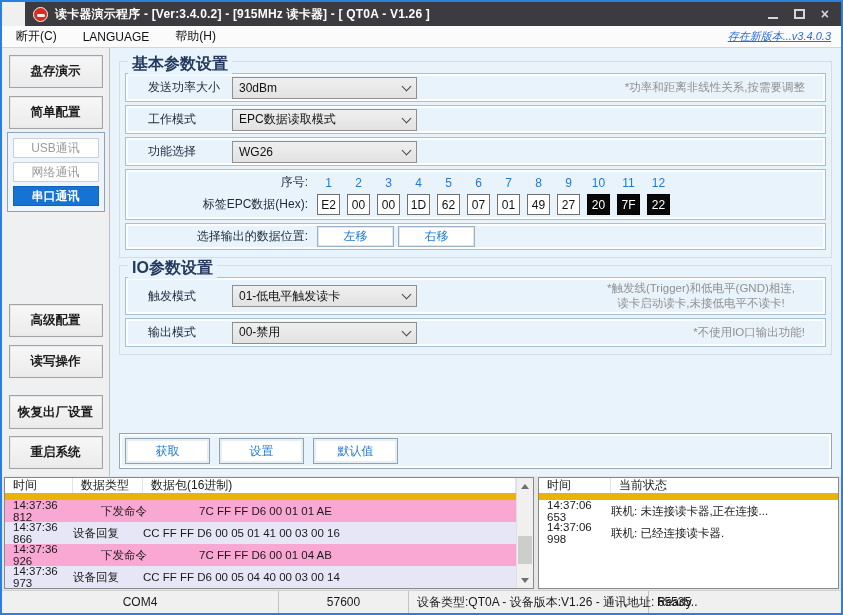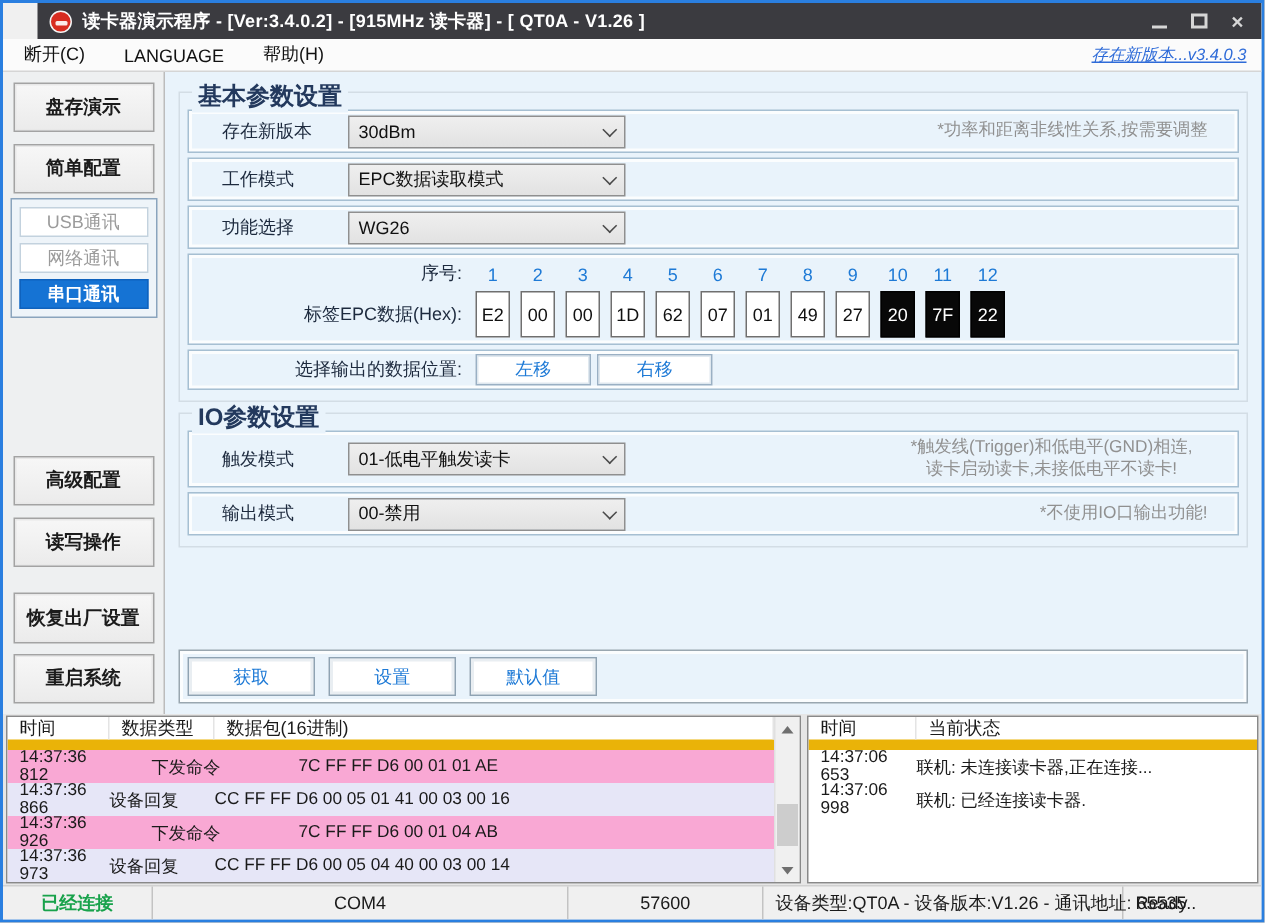--- a/index.html
+++ b/index.html
@@ -59,21 +59,21 @@
   .chev { width:7px; height:7px; border-left:1.6px solid #4a4a4a; border-bottom:1.6px solid #4a4a4a;
           transform:rotate(-45deg); margin-bottom:3px; flex:0 0 auto; }
   .pnote { margin-left:auto; font-size:11.5px; color:#909090; text-align:right; padding-right:14px; line-height:15px; }
   .pnote.centerish { text-align:center; padding-right:24px; }
 
   
   .epc-row { flex-direction:column; align-items:stretch; padding:4px 6px; }
   .epc-line { display:flex; align-items:center; }
   .epc-label { width:185px; text-align:right; padding-right:9px; font-size:12px; color:#1d2a3e; flex:0 0 auto; }
   .seq-cell { width:23px; margin-right:7px; text-align:center; font-size:12px; color:#1e7ad6; }
-  .hex-cell { width:23px; height:31px; margin-right:7px; border:1px solid #6f6f6f; background:#fff; color:#111;
+  .hex-cell { width:23px; height:21px; margin-right:7px; border:1px solid #6f6f6f; background:#fff; color:#111;
               display:flex; align-items:center; justify-content:center; font-size:12px; cursor:pointer; }
   .hex-cell.sel { background:#080808; color:#fff; border-color:#000; }
   .epc-line.nums { margin-bottom:3px; }
 
   .shift-row { min-height:26px; }
   .shift-label { width:185px; text-align:right; padding-right:9px; font-size:12px; color:#1d2a3e; flex:0 0 auto; }
   .blue-btn { width:77px; height:21px; background:#fff; border:1px solid #9ab0c4; box-shadow:0 0 0 1px #dfe8ef inset;
               color:#1e7ad6; font-size:12px; font-family:inherit; margin-right:4px; cursor:pointer; }
 
   
@@ -156,21 +156,21 @@
       <div class="gap8" style="height:7px;"></div>
       <button class="side-btn">重启系统</button>
     </div>
 
     <div class="main">
 
       <div class="group">
         <span class="group-title">基本参数设置</span>
 
         <div class="prow">
-          <span class="plabel">存在新版本</span>
+          <span class="plabel">发送功率大小</span>
           <div class="select">
             <span class="sel-text">30dBm</span>
             <span class="chev"></span>
           </div>
           <span class="pnote">*功率和距离非线性关系,按需要调整</span>
         </div>
 
         <div class="prow">
           <span class="plabel">工作模式</span>
           <div class="select">
@@ -321,19 +321,18 @@
           </div>
           <div class="trow">
             <span class="s1">14:37:06 998</span>
             <span class="s2">联机: 已经连接读卡器.</span>
           </div>
         </div>
     </div>
   </div>
 
   <div class="statusbar">
-    <span class="seg seg-conn">已经连接</span>
     <span class="seg seg-port">COM4</span>
     <span class="seg seg-baud">57600</span>
     <span class="seg seg-dev">设备类型:QT0A - 设备版本:V1.26 - 通讯地址: 65535</span>
     <span class="seg seg-ready">Ready..</span>
   </div>
 </div>
 
 </body></html>

